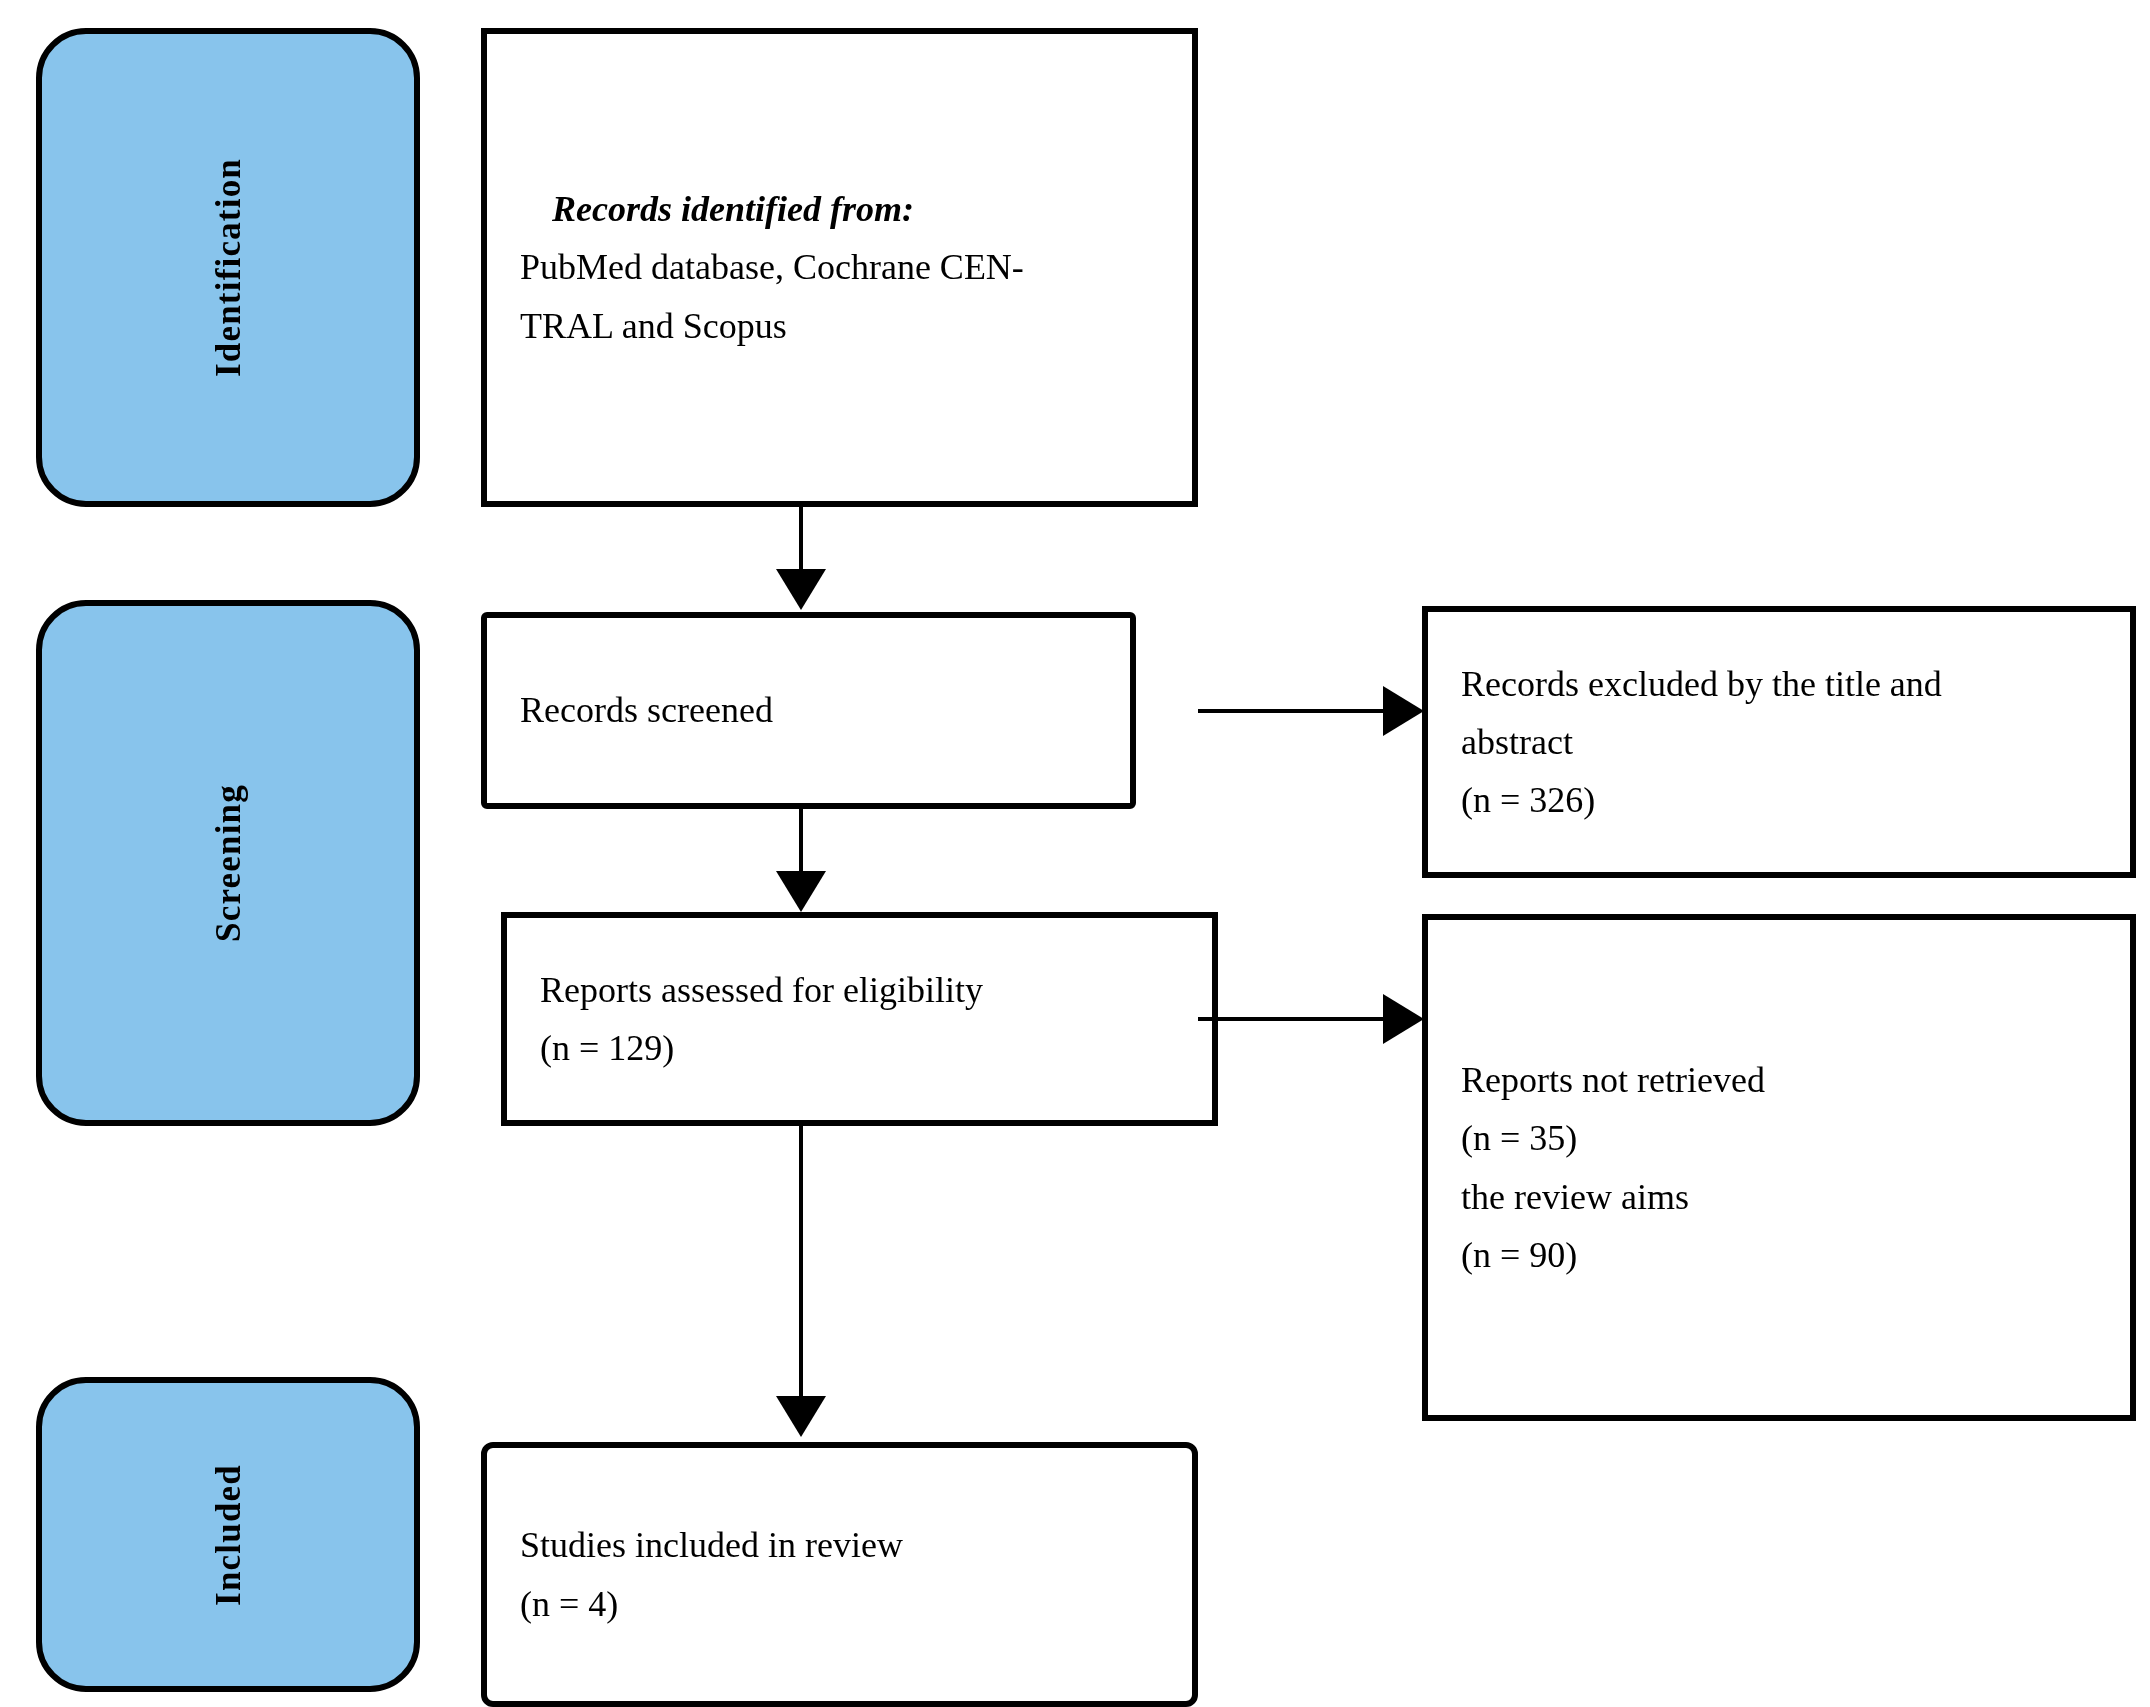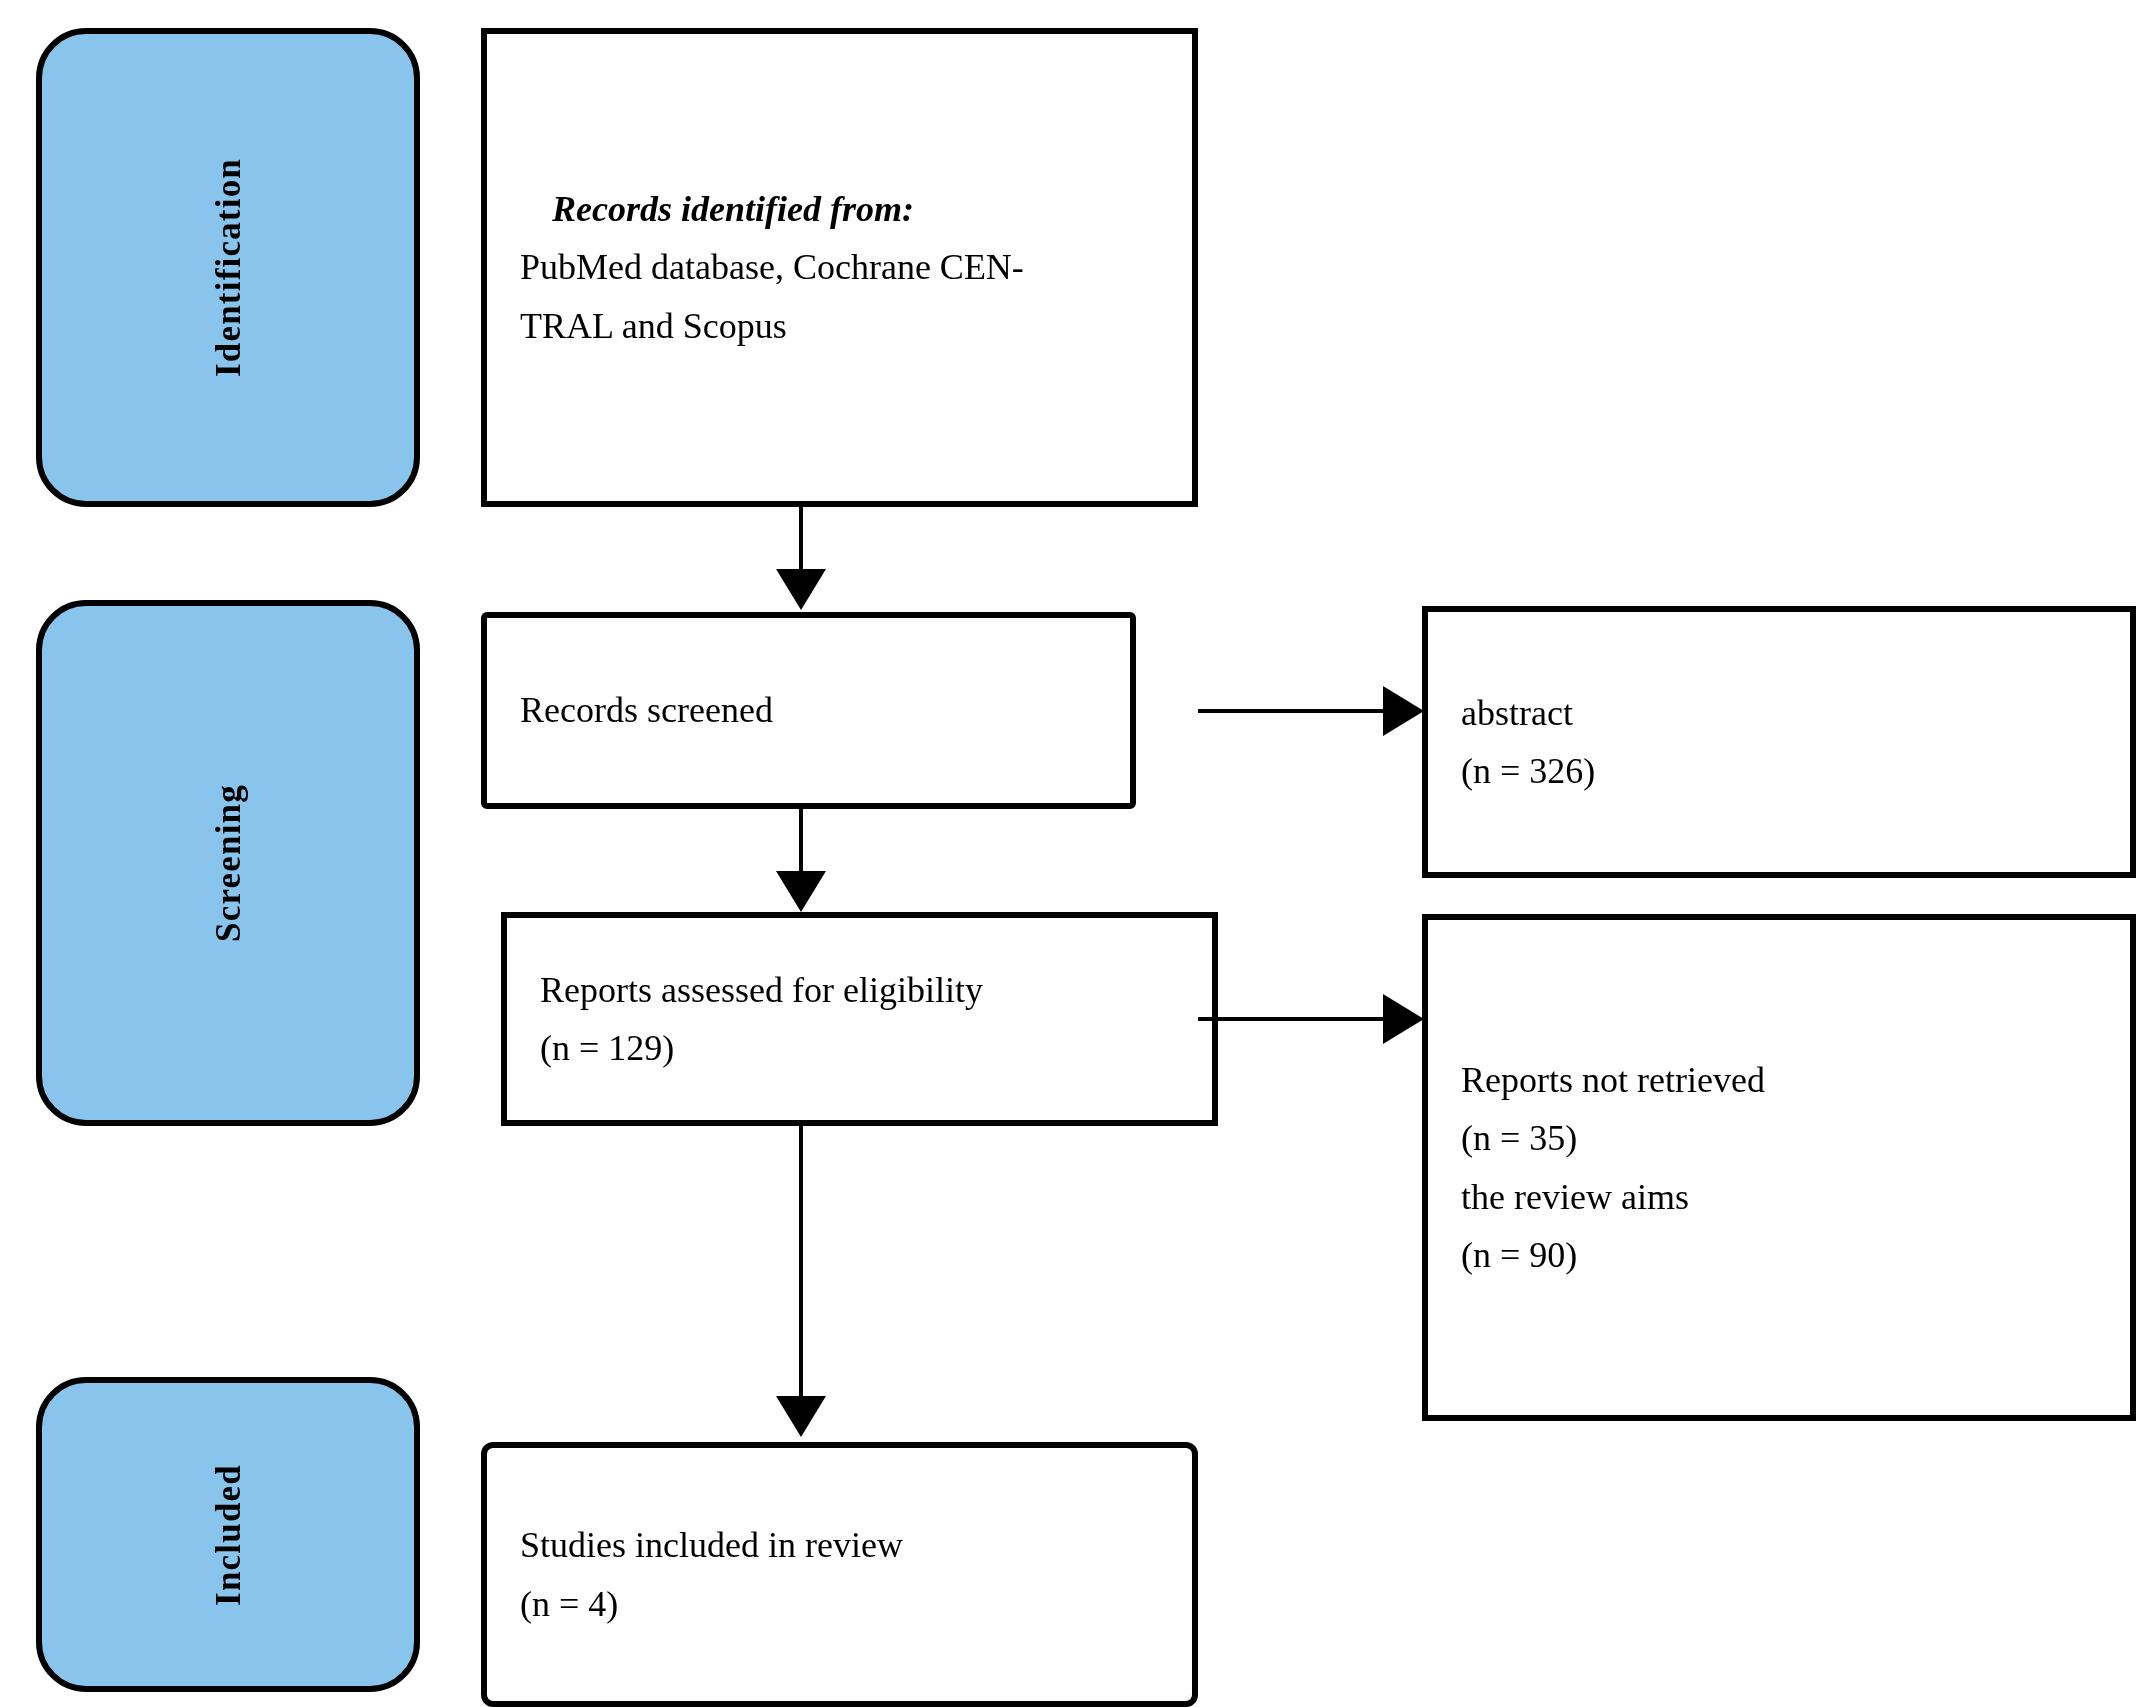--- a/index.html
+++ b/index.html
@@ -125,20 +125,21 @@
     <div class="box-inner">
       <div class="line">Records screened</div>
     </div>
   </div>
 
   <div class="h-line" style="left:1198px; top:709px; width:193px;"></div>
   <div class="arrow-right" style="left:1383px; top:686px;"></div>
 
   <div class="content-box" style="left:1422px; top:606px; width:714px; height:272px;">
     <div class="box-inner">
+      <div class="line">Records excluded by the title and</div>
       <div class="line">abstract</div>
       <div class="line">(n = 326)</div>
     </div>
   </div>
 
   <div class="v-line" style="left:799px; top:809px; height:70px;"></div>
   <div class="arrow-down" style="left:776px; top:871px;"></div>
 
   <div class="content-box" style="left:481px; top:912px; width:717px; height:214px;margin-left:20px;">
     <div class="box-inner">

